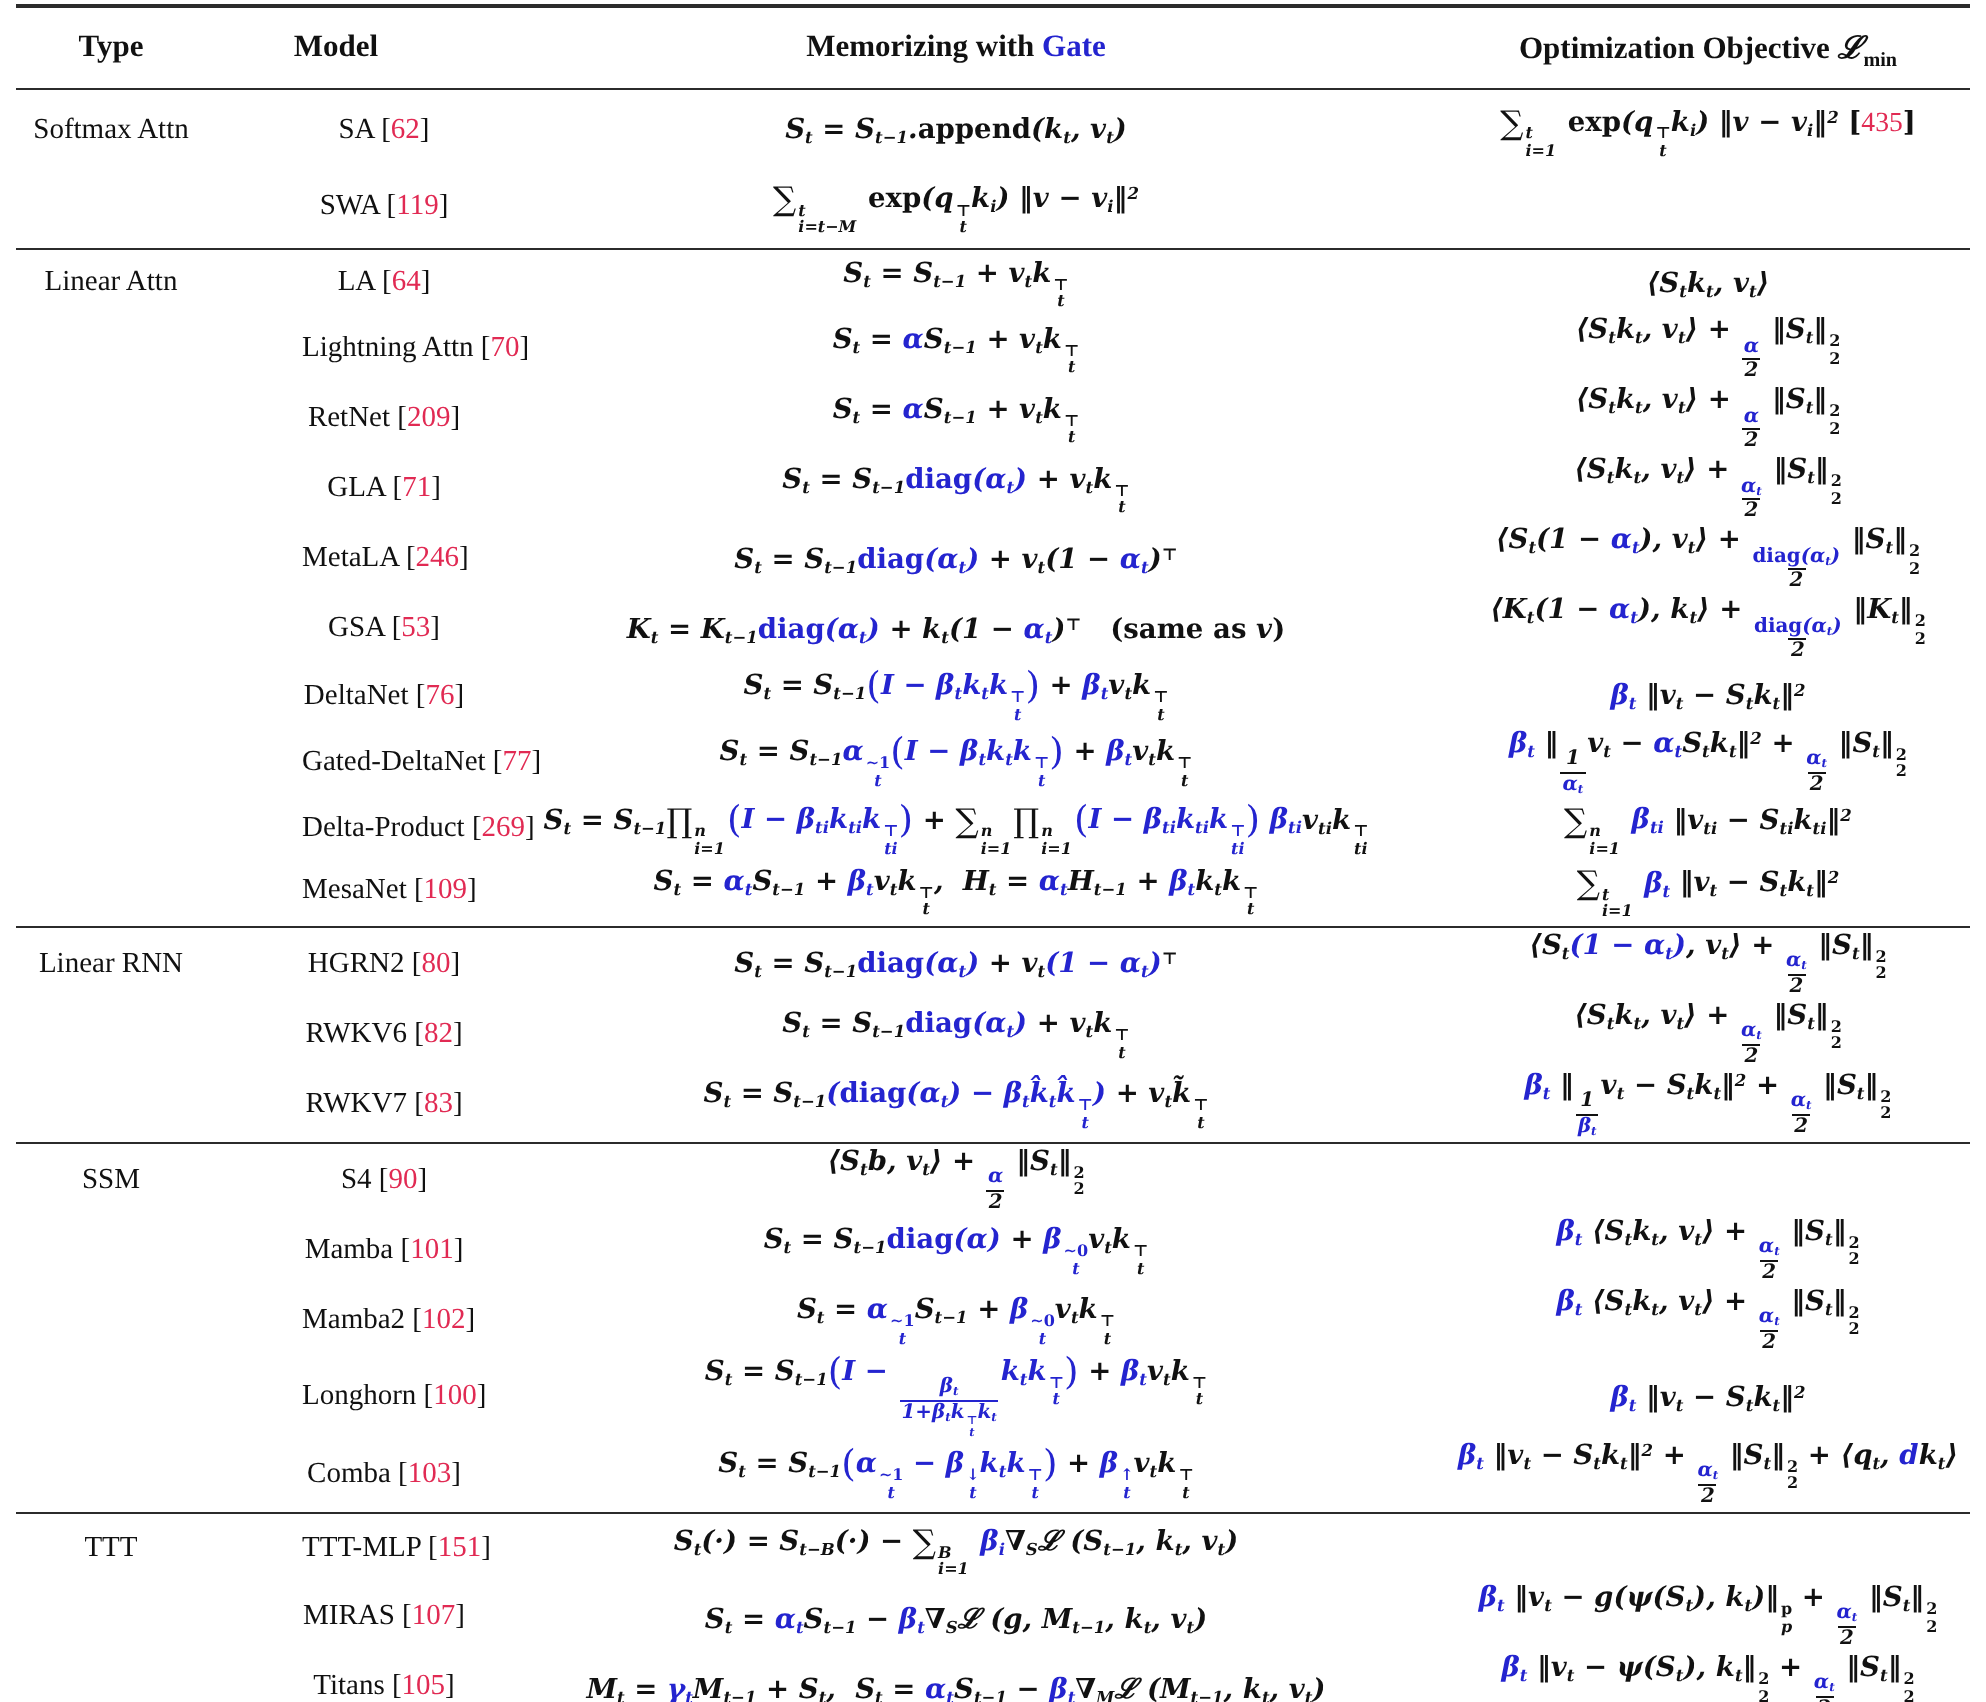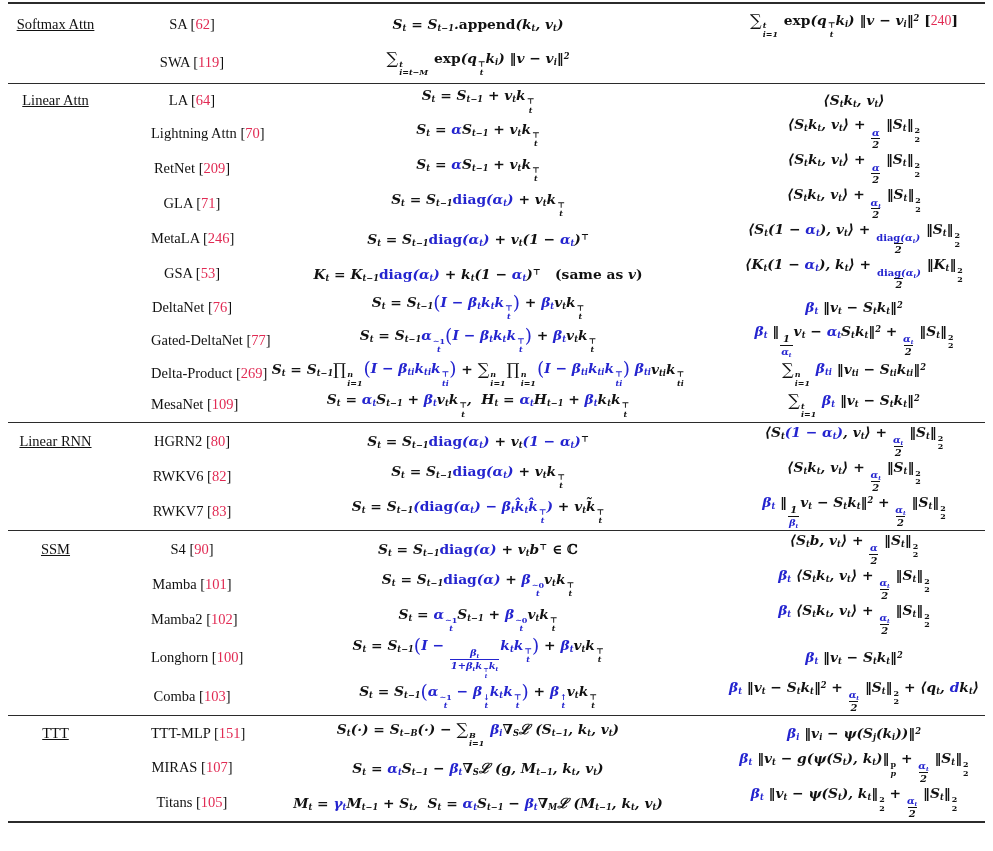--- a/index.html
+++ b/index.html
@@ -7,21 +7,21 @@
   :root{--blue:#2424cf;--ref:#e12a53;--rule:#2b2b2b;}
   .tbl{width:977px;margin:2px 8px 0 8px;border-top:2.4px solid var(--rule);border-bottom:2.4px solid var(--rule);}
   .grid-row{display:grid;grid-template-columns:95px 130px 490px 1fr;align-items:center;}
   .thead{min-height:40px;border-bottom:1.5px solid var(--rule);font-weight:700;font-size:15.5px;}
   .hcell{text-align:center;white-space:nowrap;}
   .sec{padding:1px 0;}
   .sec + .sec{border-top:1.5px solid var(--rule);}
   .row{min-height:var(--rh,32px);}
   .sec0{--rh:38.5px}.sec1{--rh:31.4px}.sec2{--rh:33.9px}.sec3{--rh:33.0px}.sec4{--rh:33.4px}
   .cell{text-align:center;white-space:nowrap;font-size:14.5px;}
-  .type-cell{font-size:14.5px;text-decoration:underline;}
+  .type-cell{font-size:14.5px;}
   .model-cell{font-size:14.5px;margin-left:48px;}
   .ref{color:var(--ref);font-style:normal;font-weight:400;font-family:"Liberation Serif",serif;cursor:pointer;}
   .b{color:var(--blue);}
   .fm{font-family:"DejaVu Serif",serif;font-style:italic;font-weight:700;font-size:13.8px;}
   .fm .rm{font-style:normal;font-weight:700;}
   .fm .it{font-style:italic;}
   .fm sub{font-size:0.6em;vertical-align:-0.28em;line-height:1;}
   .fm sup{font-size:0.6em;vertical-align:0.5em;line-height:1;}
   .ps{display:inline-flex;flex-direction:column;align-items:center;font-size:0.58em;line-height:1.05;vertical-align:-0.5em;margin-left:1px;}
   .ps span:first-child{font-style:normal;}
@@ -30,33 +30,39 @@
   .fr{display:inline-flex;flex-direction:column;align-items:center;font-size:0.72em;line-height:1.2;vertical-align:-0.62em;margin:0 1px;}
   .fr .de{border-top:1px solid currentColor;padding:0 1px;}
   .lp{font-style:normal;font-weight:400;font-size:1.35em;vertical-align:-0.1em;line-height:1;}
   .op{font-style:normal;font-weight:500;font-size:1.18em;vertical-align:-0.08em;}
   .gate{color:var(--blue);}
 </style>
 </head>
 <body>
 
 <div class="tbl">
+  <div class="grid-row thead">
+    <div class="hcell">Type</div>
+    <div class="hcell">Model</div>
+    <div class="hcell">Memorizing with <span class="gate">Gate</span></div>
+    <div class="hcell">Optimization Objective <i>ℒ</i><sub style="font-size:0.65em">min</sub></div>
+  </div>
   <div id="tbody">
       <div class="sec sec0">
         <div class="grid-row row">
           <div class="cell type-cell">Softmax Attn</div>
           <div class="cell model-cell">SA [<span class="ref">62</span>]</div>
           <div class="cell fm">S<sub>t</sub> = S<sub>t−1</sub>.<span class="rm">append</span>(k<sub>t</sub>, v<sub>t</sub>)</div>
           <div class="cell fm"><span class="op">∑</span><span class="ts">
               <span>t</span>
               <span>i=1</span>
             </span> <span class="rm">exp</span>(q<span class="ps">
               <span>⊤</span>
               <span>t</span>
-            </span>k<sub>i</sub>) ‖v − v<sub>i</sub>‖<sup>2</sup> <span class="rm">[</span><span class="ref">240</span><span class="rm">]</span></div>
+            </span>k<sub>i</sub>) ‖v − v<sub>i</sub>‖<sup>2</sup> <span class="rm">[</span><span class="ref">435</span><span class="rm">]</span></div>
         </div>
         <div class="grid-row row">
           <div class="cell type-cell"></div>
           <div class="cell model-cell">SWA [<span class="ref">119</span>]</div>
           <div class="cell fm"><span class="op">∑</span><span class="ts">
               <span>t</span>
               <span>i=t−M</span>
             </span> <span class="rm">exp</span>(q<span class="ps">
               <span>⊤</span>
               <span>t</span>
@@ -268,21 +274,20 @@
             </span> ‖S<sub>t</sub>‖<span class="ps">
               <span>2</span>
               <span class="rm">2</span>
             </span></div>
         </div>
       </div>
       <div class="sec sec3">
         <div class="grid-row row">
           <div class="cell type-cell">SSM</div>
           <div class="cell model-cell">S4 [<span class="ref">90</span>]</div>
-          <div class="cell fm">S<sub>t</sub> = S<sub>t−1</sub><span class="b"><span class="rm">diag</span>(α)</span> + v<sub>t</sub>b<sup>⊤</sup> <span class="rm">∈ ℂ</span></div>
           <div class="cell fm">⟨S<sub>t</sub>b, v<sub>t</sub>⟩ + <span class="fr">
               <span class="nu b">α</span>
               <span class="de">2</span>
             </span> ‖S<sub>t</sub>‖<span class="ps">
               <span>2</span>
               <span class="rm">2</span>
             </span></div>
         </div>
         <div class="grid-row row">
           <div class="cell type-cell"></div>
@@ -370,21 +375,20 @@
         </div>
       </div>
       <div class="sec sec4">
         <div class="grid-row row">
           <div class="cell type-cell">TTT</div>
           <div class="cell model-cell">TTT-MLP [<span class="ref">151</span>]</div>
           <div class="cell fm">S<sub>t</sub>(·) = S<sub>t−B</sub>(·) − <span class="op">∑</span><span class="ts">
               <span>B</span>
               <span>i=1</span>
             </span> <span class="b">β<sub>i</sub></span>∇<sub>S</sub>ℒ (S<sub>t−1</sub>, k<sub>t</sub>, v<sub>t</sub>)</div>
-          <div class="cell fm"><span class="b">β<sub>i</sub></span> ‖v<sub>i</sub> − ψ(S<sub>j</sub>(k<sub>i</sub>))‖<sup>2</sup></div>
         </div>
         <div class="grid-row row">
           <div class="cell type-cell"></div>
           <div class="cell model-cell">MIRAS [<span class="ref">107</span>]</div>
           <div class="cell fm">S<sub>t</sub> = <span class="b">α<sub>t</sub></span>S<sub>t−1</sub> − <span class="b">β<sub>t</sub></span>∇<sub>S</sub>ℒ (g, M<sub>t−1</sub>, k<sub>t</sub>, v<sub>t</sub>)</div>
           <div class="cell fm"><span class="b">β<sub>t</sub></span> ‖v<sub>t</sub> − g(ψ(S<sub>t</sub>), k<sub>t</sub>)‖<span class="ps">
               <span class="it">p</span>
               <span>p</span>
             </span> + <span class="fr">
               <span class="nu b">α<sub>t</sub></span>

